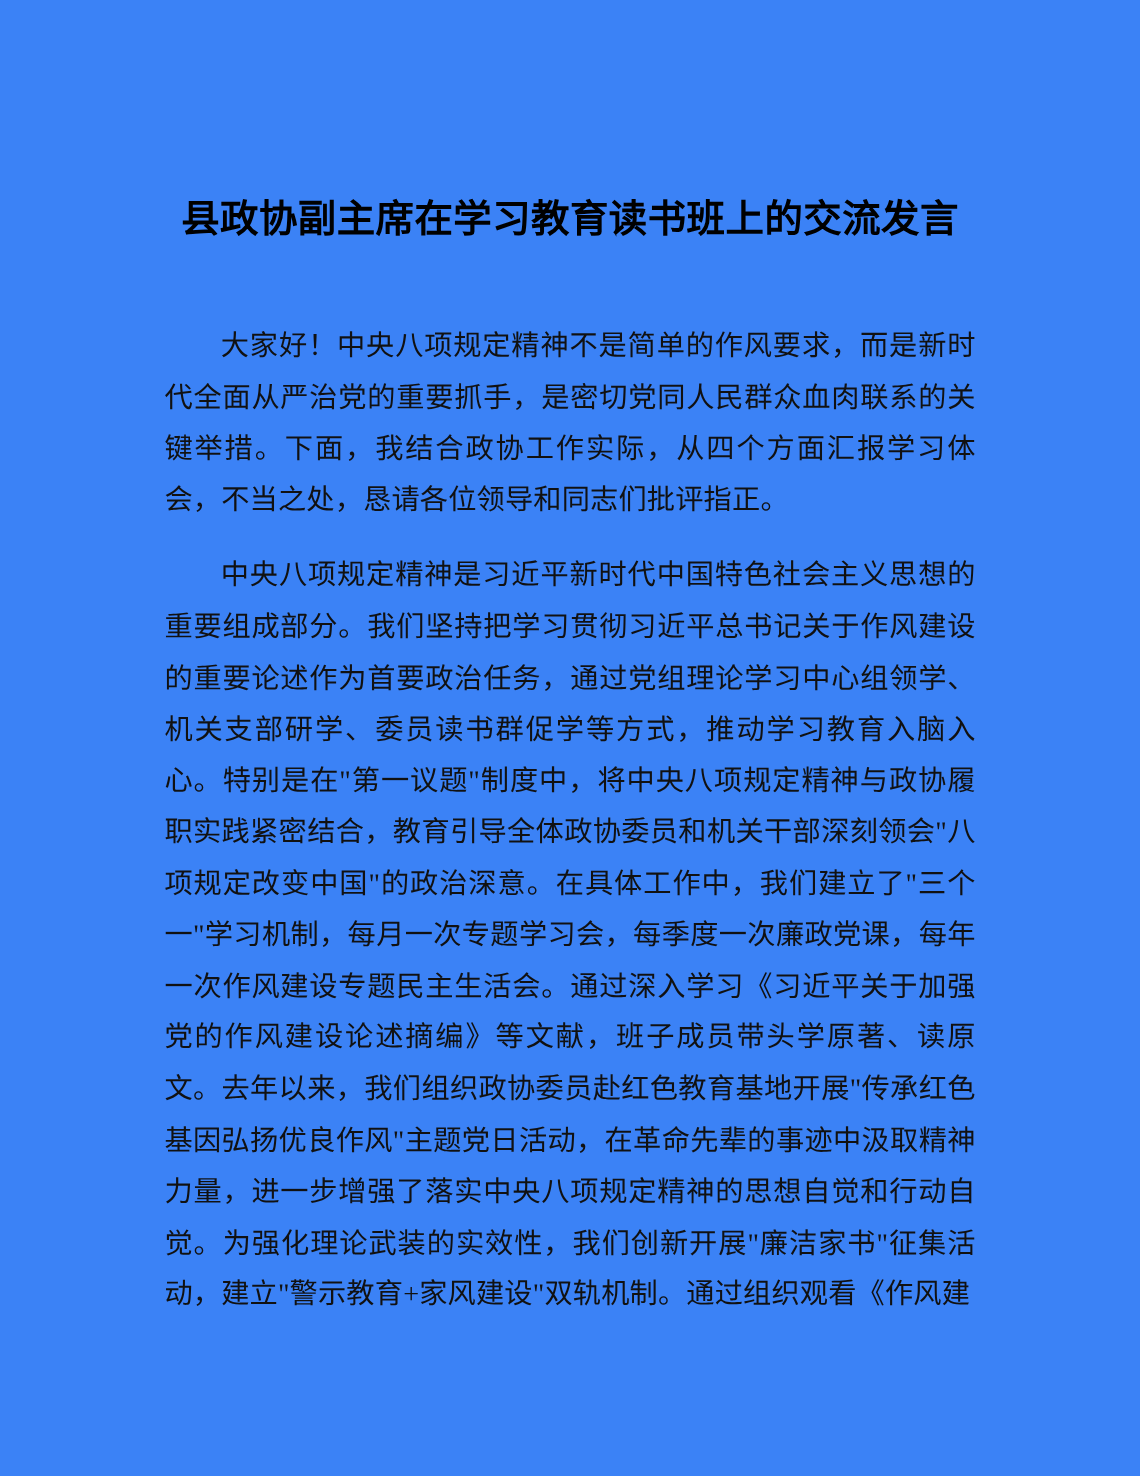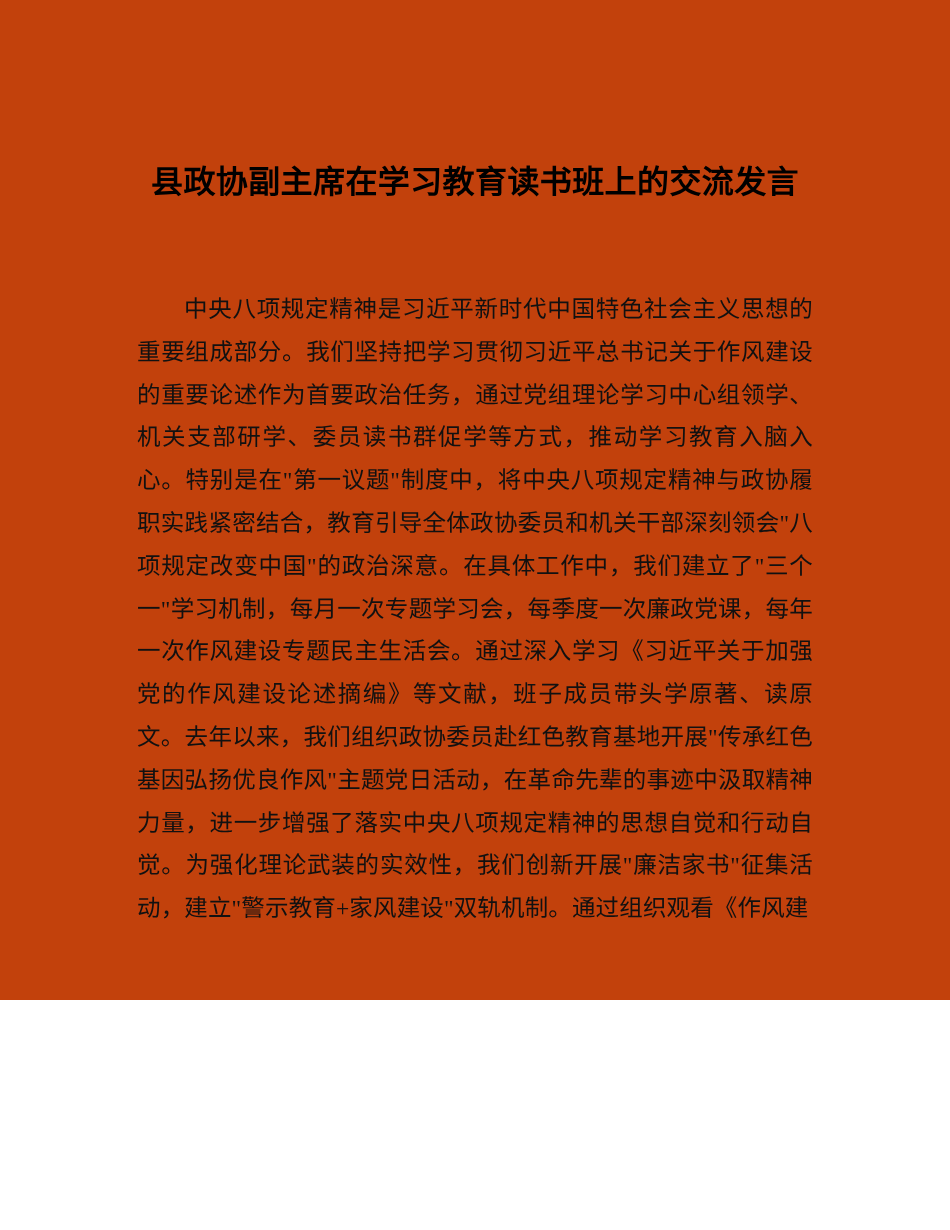--- a/index.html
+++ b/index.html
@@ -10,22 +10,22 @@
 
   body {
     font-family: "Liberation Serif", "DejaVu Serif", serif;
     color: #000000;
     -webkit-font-smoothing: antialiased;
   }
 
   .page {
     position: relative;
     width: 950px;
-    height: 1000px;
-    background: #c2410c;
+    height: 1230px;
+    background: #3b82f6;
     overflow: hidden;
     box-sizing: border-box;
   }
 
   .doc-body {
     position: absolute;
     left: 137px;
     top: 0;
     width: 676px;
   }
@@ -87,20 +87,21 @@
 <body>
 
 <div class="page">
 
   <div class="doc-body">
 
     <h1 class="doc-title">县政协副主席在学习教育读书班上的交流发言</h1>
 
     <div class="para-spacer-lead"></div>
 
+    <p class="para indent">大家好！中央八项规定精神不是简单的作风要求，而是新时代全面从严治党的重要抓手，是密切党同人民群众血肉联系的关键举措。下面，我结合政协工作实际，从四个方面汇报学习体会，不当之处，恳请各位领导和同志们批评指正。</p>
 
     <div class="heading-gap"></div>
 
 
     <div class="heading-gap"></div>
 
     <p class="para indent">中央八项规定精神是习近平新时代中国特色社会主义思想的重要组成部分。我们坚持把学习贯彻习近平总书记关于作风建设的重要论述作为首要政治任务，通过党组理论学习中心组领学、机关支部研学、委员读书群促学等方式，推动学习教育入脑入心。特别是在"第一议题"制度中，将中央八项规定精神与政协履职实践紧密结合，教育引导全体政协委员和机关干部深刻领会"八项规定改变中国"的政治深意。在具体工作中，我们建立了"三个一"学习机制，每月一次专题学习会，每季度一次廉政党课，每年一次作风建设专题民主生活会。通过深入学习《习近平关于加强党的作风建设论述摘编》等文献，班子成员带头学原著、读原文。去年以来，我们组织政协委员赴红色教育基地开展"传承红色基因弘扬优良作风"主题党日活动，在革命先辈的事迹中汲取精神力量，进一步增强了落实中央八项规定精神的思想自觉和行动自觉。为强化理论武装的实效性，我们创新开展"廉洁家书"征集活动，建立"警示教育+家风建设"双轨机制。通过组织观看《作风建</p>
 
   </div>
 

